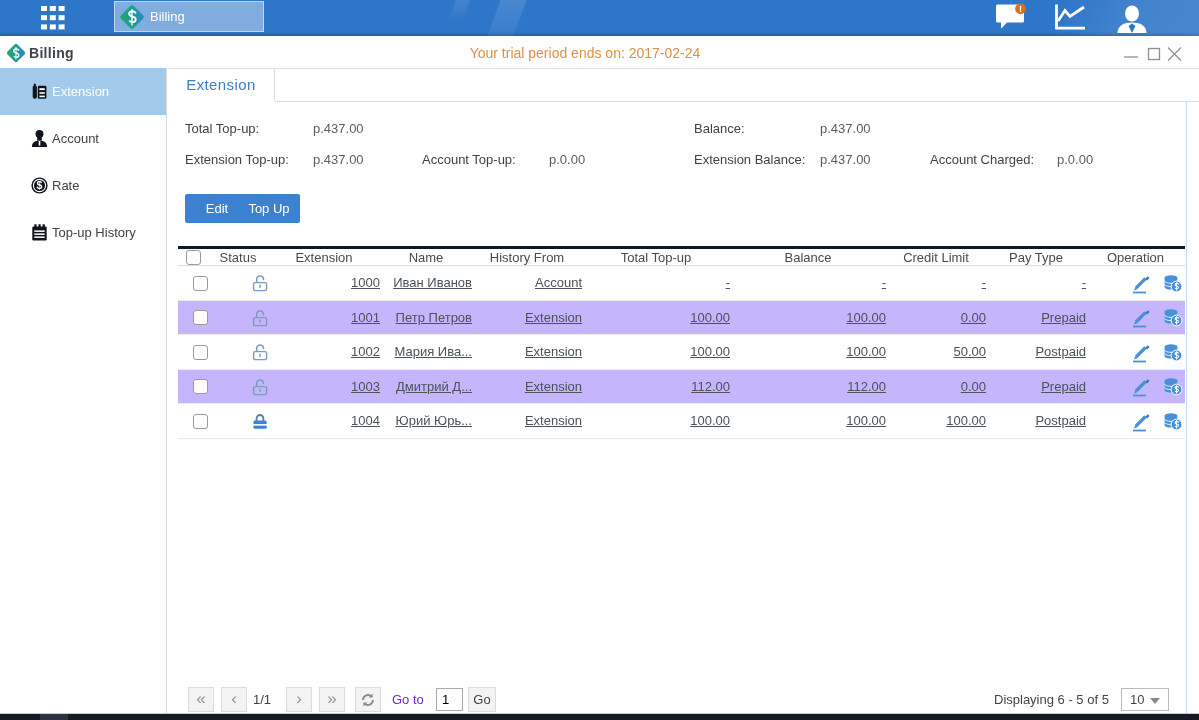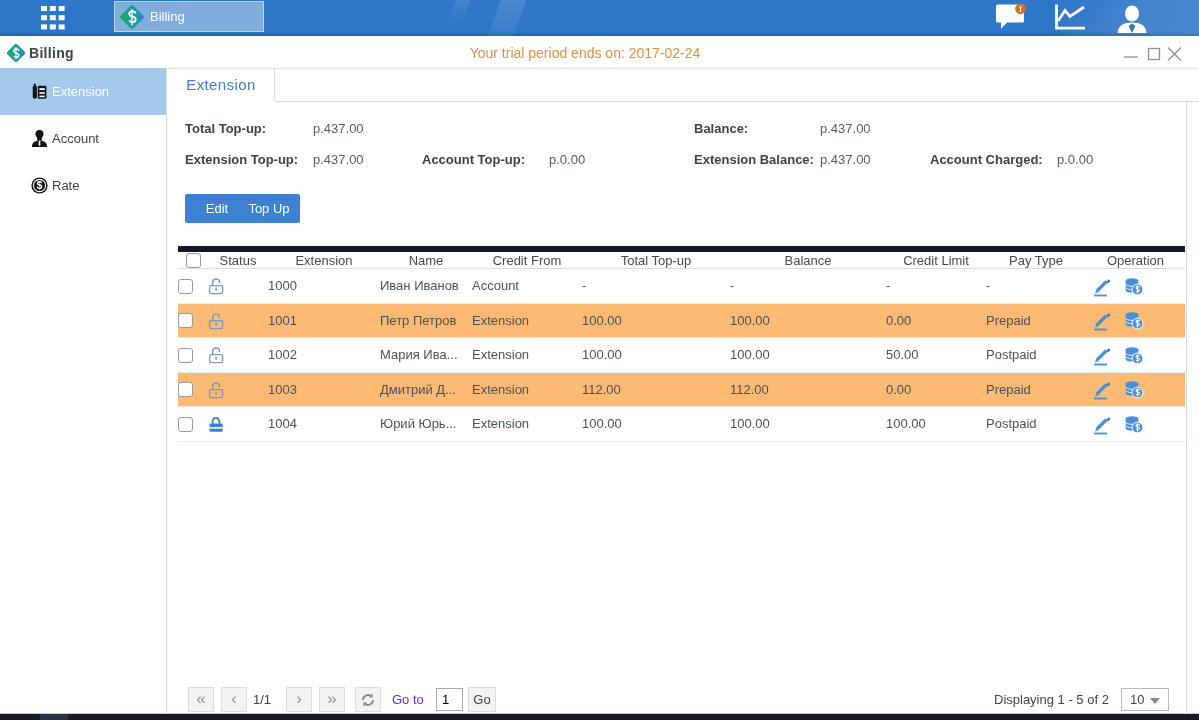--- a/index.html
+++ b/index.html
@@ -25,29 +25,29 @@
 .menuitem .ic { position:absolute; left:31px; width:17px; height:17px; }
 .menuitem .lbl { position:absolute; left:52px; font-size:13px; color:#3c434a; }
 .menuitem.active { background:#a4caeb; }
 .menuitem.active .lbl { color:#fff; }
 .content { position:absolute; left:168px; top:68px; width:1031px; height:645px; background:#fff; }
 .tab { position:absolute; left:0; top:0; width:107px; height:33px;
   border-top:1px solid #ddd; border-right:1px solid #ddd;
   color:#3e7fc1; font-size:15px; letter-spacing:0.4px; text-align:center; line-height:32px; background:#fff; }
 .tabline { position:absolute; left:107px; top:33px; width:924px; height:0; border-top:1px solid #ddd; }
 .vscroll { position:absolute; left:1018px; top:33px; width:0; height:612px; border-left:1px solid #c9dcef; }
-.sumlbl { position:absolute; font-size:13px; font-weight:bold; color:#3c434a; }
+.sumlbl { position:absolute; font-size:13px; font-weight:normal; color:#3c434a; }
 .sumval { position:absolute; font-size:13px; color:#555e66; }
 .btn { position:absolute; top:126px; height:29px; background:#3d82d1; color:#fff;
   font-size:13px; border:none; border-radius:2px; text-align:center; line-height:29px; }
 .tbl { position:absolute; left:10px; top:178px; width:1007px; border-collapse:collapse; table-layout:fixed; }
 .tbl th { font-size:13px; font-weight:normal; color:#4a4a4a; height:18px;
-  border-top:6px solid #0f172a; border-bottom:1px solid #ddd; text-align:center; }
-.tbl td { font-size:13px; color:#4a525a; height:34.5px; border-bottom:1px solid #ebebeb; text-align:left; }
-.tbl tr.alt td { background:#fdba74; }
+  border-top:3px solid #0f172a; border-bottom:1px solid #ddd; text-align:center; }
+.tbl td { font-size:13px; color:#4a525a; height:34.5px; border-bottom:1px solid #ebebeb; text-align:right;text-decoration:underline; }
+.tbl tr.alt td { background:#c4b5fd; }
 .cb { display:inline-block; width:15px; height:15px; border:1px solid #9a9a9a; border-radius:3px; background:#fff; vertical-align:middle; }
 .pager { position:absolute; left:0; top:619px; width:1031px; height:26px; }
 .pbtn { position:absolute; top:0; width:26px; height:25px; background:#f3f3f3;
   border:1px solid #dcdcdc; color:#939598; text-align:center; line-height:22px; font-size:17px; }
 .bottombar { position:absolute; left:0; top:714px; width:1199px; height:6px; background:#161a22; border-top:1px solid #c3ccd4; box-sizing:content-box; margin-top:-1px; }
 </style>
 </head>
 <body>
 <div class="topbar">
   <div style="position:absolute;left:452px;top:0;width:14px;height:22px;background:linear-gradient(rgba(255,255,255,.11),rgba(255,255,255,0));transform:skewX(-20deg)"></div>
@@ -143,20 +143,32 @@
       <span class="lbl">Account</span>
     </div>
   <div class="menuitem">
       <svg class="ic" width="17" height="17" viewBox="0 0 17 17">
         <circle cx="8.5" cy="8.5" r="8.1" fill="#10151c"></circle>
         <circle cx="8.5" cy="8.5" r="6.1" fill="none" stroke="#fff" stroke-width="1.1"></circle>
         <text x="8.5" y="12.4" font-size="10.5" font-weight="bold" fill="#fff" text-anchor="middle" font-family="Liberation Sans">$</text>
       </svg>
       <span class="lbl">Rate</span>
     </div>
+  <div class="menuitem">
+      <svg class="ic" width="16" height="17" viewBox="0 0 16 17">
+        <rect x="0.8" y="2.6" width="14.4" height="13.8" rx="1.2" fill="#10151c"></rect>
+        <rect x="2.8" y="0.3" width="2.3" height="4.4" fill="#10151c"></rect>
+        <rect x="6.9" y="0.3" width="2.3" height="4.4" fill="#10151c"></rect>
+        <rect x="11" y="0.3" width="2.3" height="4.4" fill="#10151c"></rect>
+        <rect x="2.8" y="6.4" width="10.4" height="1.5" fill="#fff"></rect>
+        <rect x="2.8" y="9.4" width="10.4" height="1.5" fill="#fff"></rect>
+        <rect x="2.8" y="12.4" width="10.4" height="1.5" fill="#fff"></rect>
+      </svg>
+      <span class="lbl">Top-up History</span>
+    </div>
 </div>
 <div class="content">
   <div style="position:absolute;left:0;top:0;width:1031px;height:0;border-top:1px solid #ddd"></div>
   <div class="tab">Extension</div>
   <div class="tabline"></div>
   <div class="vscroll"></div>
   <div class="sumlbl" style="left:17px; top:52.5px">Total Top-up:</div>
   <div class="sumval" style="left:145px; top:52.5px">p.437.00</div>
   <div class="sumlbl" style="left:526px; top:52.5px">Balance:</div>
   <div class="sumval" style="left:652px; top:52.5px">p.437.00</div>
@@ -182,21 +194,21 @@
         <col style="width:100px">
         <col style="width:100px">
       <col style="width:99px">
     </colgroup>
     <tbody>
         <tr>
       <th><span class="cb"></span></th>
           <th>Status</th>
           <th>Extension</th>
           <th>Name</th>
-      <th>Credit From</th>
+      <th>History From</th>
           <th>Total Top-up</th>
           <th>Balance</th>
           <th>Credit Limit</th>
       <th>Pay Type</th>
           <th>Operation</th>
     </tr>
     <tr>
       <td><span class="cb"></span></td>
           <td><svg width="16" height="19" viewBox="0 0 16 19" style="vertical-align:middle">
               <rect x="1.6" y="9.6" width="13" height="8" rx="1.5" fill="none" stroke="#7e9cba" stroke-width="1.4"></rect>
@@ -376,21 +388,21 @@
     <div class="pbtn" style="left:151px">»</div>
     <div class="pbtn" style="left:187px"><svg width="14" height="14" viewBox="0 0 14 14" style="margin-top:5px">
           <path d="M2 7 a5 5 0 0 1 8.6 -3.4" stroke="#8a8a8a" stroke-width="1.8" fill="none"></path>
           <path d="M11.6 0.5 v4 h-4 z" fill="#8a8a8a"></path>
           <path d="M12 7 a5 5 0 0 1 -8.6 3.4" stroke="#8a8a8a" stroke-width="1.8" fill="none"></path>
           <path d="M2.4 13.5 v-4 h4 z" fill="#8a8a8a"></path>
         </svg></div>
     <div style="position:absolute;left:224px;top:5px;font-size:13px;color:#6d28d9">Go to</div>
     <input style="position: absolute; left: 268px; top: 1px; width: 27px; height: 23px; border: 1px solid rgb(170, 170, 170); font-size: 13px; padding-left: 5px;" value="1">
     <div class="pbtn" style="left:300px;width:28px;font-size:13px;color:#444;line-height:24px">Go</div>
-    <div style="position:absolute;left:826px;top:5px;font-size:13px;color:#444">Displaying 1 - 5 of 2</div>
+    <div style="position:absolute;left:826px;top:5px;font-size:13px;color:#444">Displaying 6 - 5 of 5</div>
     <div style="position:absolute;left:953px;top:1px;width:48px;height:23px;border:1px solid #bbb;font-size:13px;color:#444;padding:3px 0 0 8px">10
       <span style="position:absolute;right:8px;top:9px;width:0;height:0;border-left:5px solid transparent;border-right:5px solid transparent;border-top:6px solid #888"></span>
     </div>
   </div>
 </div>
 <div class="bottombar">
     <div style="position:absolute;left:40px;top:0;width:28px;height:6px;background:#2b3342"></div>
   </div>
 
 </body></html>

